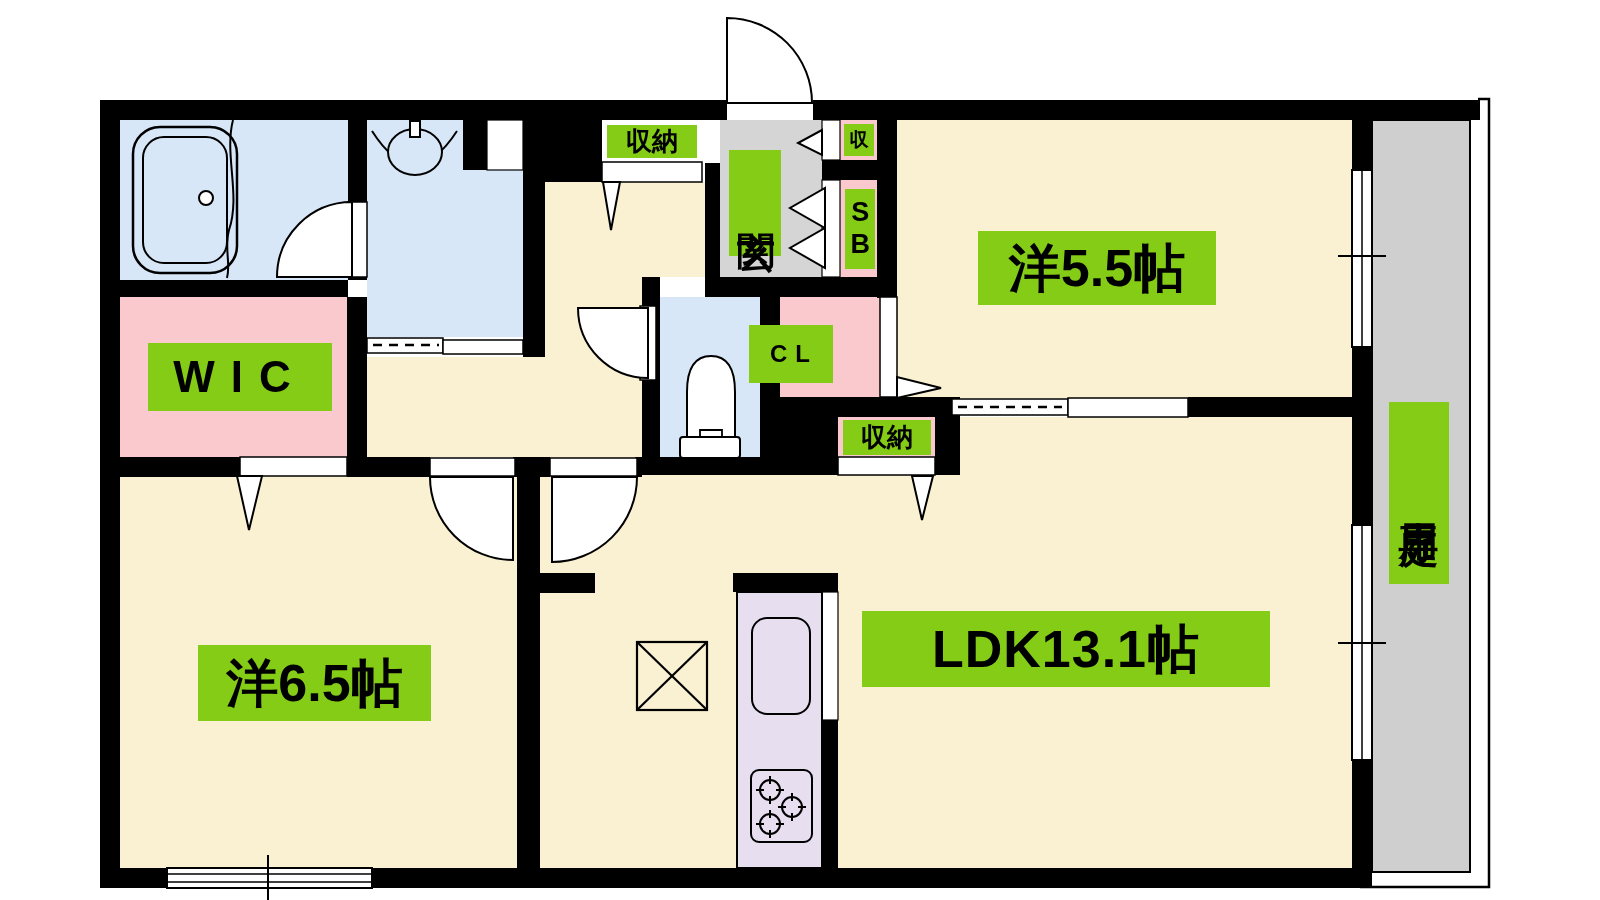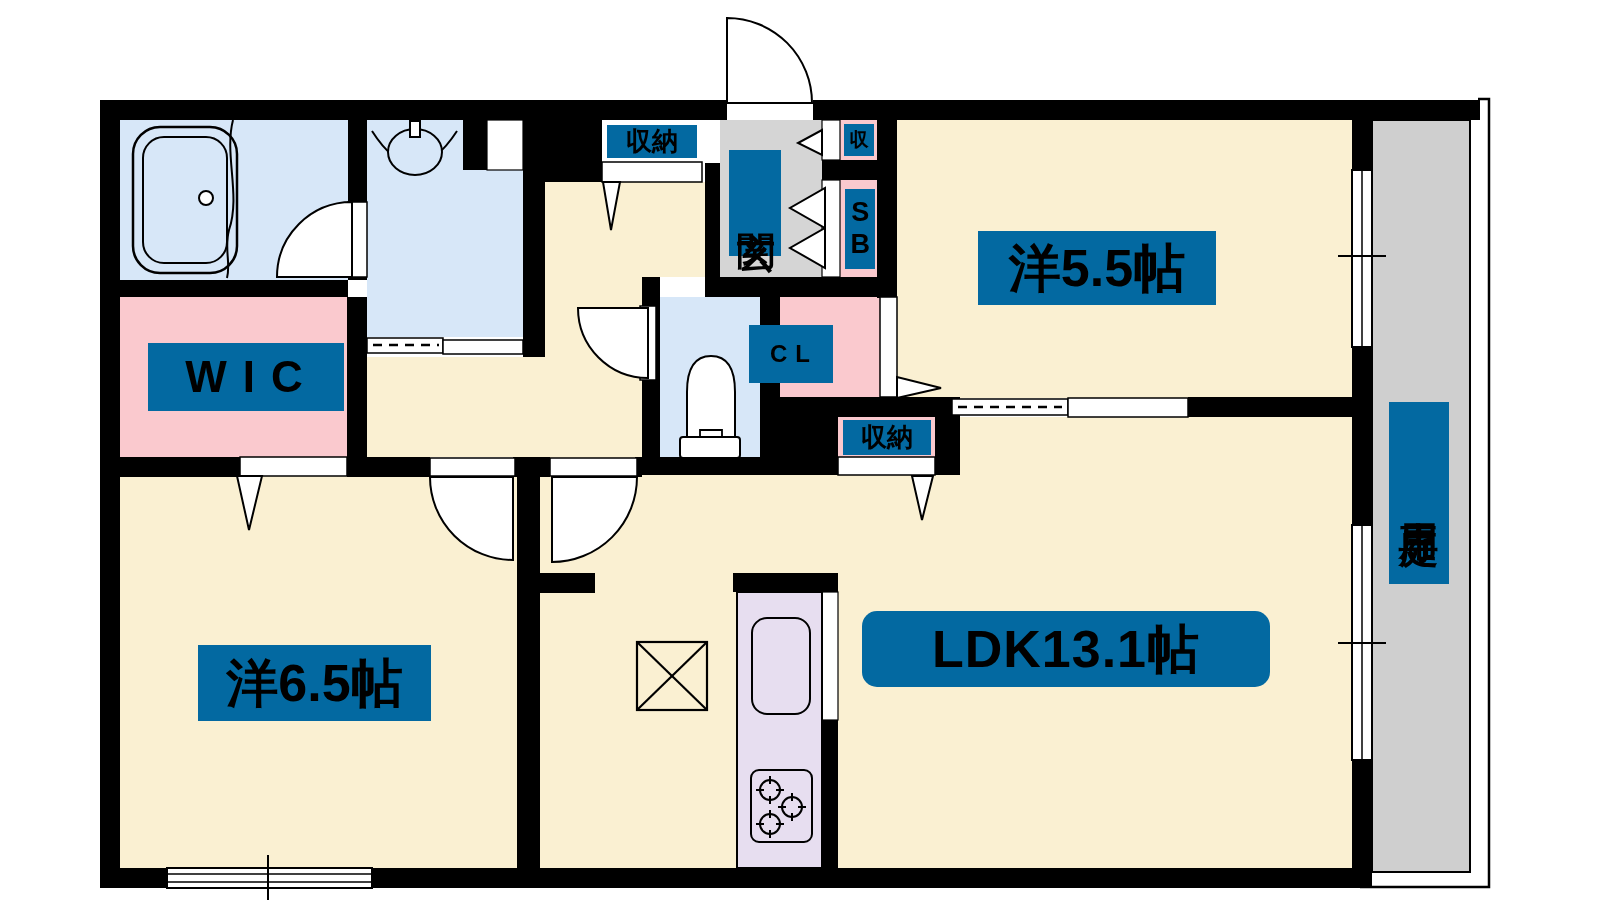--- a/index.html
+++ b/index.html
@@ -1,26 +1,26 @@
 <!DOCTYPE html>
 <html><head>
 <meta charset="utf-8">
 <style>
   html,body{margin:0;padding:0;background:#fff;}
   .plan{position:relative;width:1600px;height:900px;background:#ffffff;overflow:hidden;
         font-family:"Liberation Sans","DejaVu Sans",sans-serif;}
   .plan svg{position:absolute;left:0;top:0;}
-  .lbl{position:absolute;background:#0369a1;color:#000;font-weight:bold;
+  .lbl{position:absolute;background:#84cc16;color:#000;font-weight:bold;
        display:flex;align-items:center;justify-content:center;
        white-space:nowrap;line-height:1.05;}
   .vert{writing-mode:vertical-rl;text-orientation:upright;letter-spacing:2px;}
   .l-yo55{left:978px;top:231px;width:238px;height:74px;font-size:52px;}
   .l-yo65{left:198px;top:645px;width:233px;height:76px;font-size:52px;}
-  .l-ldk{left:862px;top:611px;width:408px;height:76px;font-size:52px;letter-spacing:1px;border-radius:15px;}
-  .l-wic{left:148px;top:343px;width:184px;height:68px;font-size:44px;letter-spacing:16px;padding-left:12px;}
+  .l-ldk{left:862px;top:611px;width:408px;height:76px;font-size:52px;letter-spacing:1px;}
+  .l-wic{left:148px;top:343px;width:184px;height:68px;font-size:44px;letter-spacing:16px;padding-left:0;}
   .l-genkan{left:729px;top:150px;width:52px;height:106px;font-size:38px;}
   .l-garden{left:1389px;top:402px;width:60px;height:182px;font-size:40px;}
   .l-cl{left:749px;top:325px;width:78px;height:58px;font-size:24px;letter-spacing:8px;padding-left:6px;}
   .l-sto-hall{left:607px;top:125px;width:90px;height:33px;font-size:26px;}
   .l-sto-mid{left:843px;top:420px;width:88px;height:35px;font-size:26px;}
   .l-sto-s{left:844px;top:124px;width:30px;height:32px;font-size:19px;}
   .l-sb{left:845px;top:189px;width:30px;height:80px;font-size:27px;}
 </style>
 </head>
 <body>

